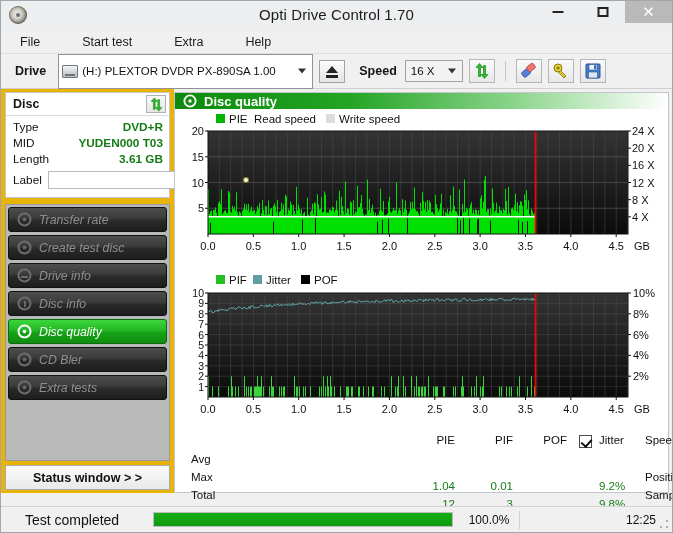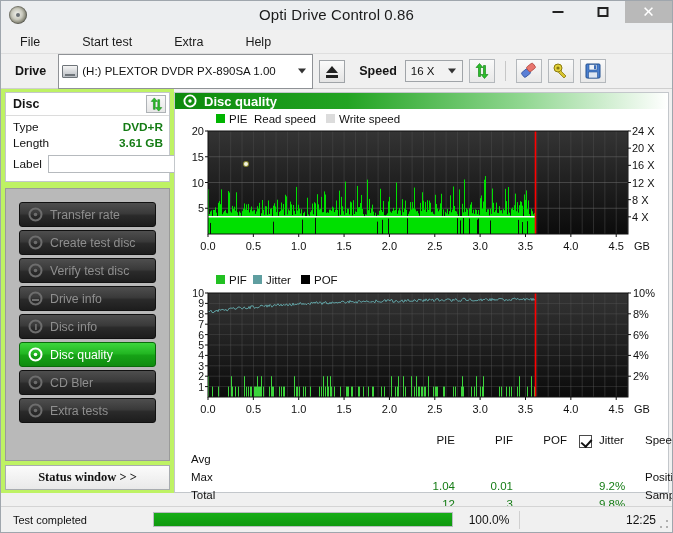--- a/index.html
+++ b/index.html
@@ -169,21 +169,21 @@
 
   
   .ico-refresh svg, .icon-btn svg { position: absolute; left: 50%; top: 50%; transform: translate(-50%,-50%); }
 
   
   #body { display: flex; height: 404px; }
 
   
   #sidebar {
     width: 173px;
-    background: #bef264;
+    background: #eab308;
     padding: 3px 4px 0 4px;
     display: flex; flex-direction: column;
   }
   #disc-panel {
     border: 1px solid #c3c7cb;
     background: #fff;
   }
   #disc-head {
     height: 23px;
     display: flex; align-items: center;
@@ -226,23 +226,23 @@
   #label-disc-btn::before {
     content: ""; position: absolute; left: 8px; top: 7px; z-index: 2;
     width: 4px; height: 4px; border-radius: 50%; background: #f2f2e2;
     box-shadow: 0 0 0 1px #8b8b32;
   }
 
   #nav {
     margin-top: 6px;
     background: #b9b9b9;
     border: 1px solid #9a9a9a;
-    padding: 13px;
+    padding: 2px;
     flex: 1;
-    display: flex; flex-direction: column;
+    display: flex; flex-direction: column; font-style: italic;
   }
   .nav-btn {
     height: 25px;
     margin-bottom: 3px;
     background: linear-gradient(#4e4e4e 0%, #3a3a3a 45%, #2a2a2a 55%, #1d1d1d 100%);
     border: 1px solid #111;
     border-radius: 3px;
     display: flex; align-items: center;
     padding-left: 8px;
     color: #8e8e8e;
@@ -260,21 +260,20 @@
     border-color: #0a6b0a;
   }
   #nav-spacer { flex: 1; }
   #status-window-btn {
     height: 25px;
     background: linear-gradient(#fbfbfb,#e9e9e9);
     border: 1px solid #a8acb0;
     display: flex; align-items: center; justify-content: center;
     font-size: 12.5px; font-weight: bold; color: #111;
     margin: 4px 0 3px 0;
-    font-family: Liberation Serif, serif;
   }
 
   
   #main {
     flex: 1;
     margin: 3px 4px 0 0;
     border: 1px solid #c3c7cb;
     background: #fff;
     display: flex; flex-direction: column;
   }
@@ -325,22 +324,22 @@
 
   
   #statusbar {
     position: absolute; left: 0; right: 0; bottom: 0;
     height: 26px;
     background: #f0f0f0;
     border-top: 1px solid #d4d4d4;
     display: flex; align-items: center;
   }
   #status-text {
-    width: 150px; padding-left: 12px;
-    font-size: 11px; color: #111;
+    width: 150px; padding-left: 24px;
+    font-size: 14px; color: #111;
   }
   #progress-outer {
     width: 300px; height: 15px;
     background: #fff;
     border: 1px solid #b9bdc1;
     position: relative;
     margin-left: 2px;
   }
   #progress-fill {
     position: absolute; left: 0; top: 0; bottom: 0;
@@ -365,21 +364,21 @@
       radial-gradient(#b0b0b0 40%, transparent 41%) 6px 0/4px 4px no-repeat;
   }
 </style>
 </head>
 <body>
 
 <div id="app">
 
   <div id="titlebar">
     <div id="app-icon"></div>
-    <div id="title-text">Opti Drive Control 0.86</div>
+    <div id="title-text">Opti Drive Control 1.70</div>
     <div class="wbtn" id="btn-min">
         <i></i>
       </div>
     <div class="wbtn" id="btn-max">
         <i></i>
       </div>
     <div class="wbtn" id="btn-close">
         <i>✕</i>
       </div>
   </div>
@@ -450,20 +449,24 @@
               <path d="M12 3 L12 12 L14.5 12 L11 16 L7.5 12 L10 12 L10 3 Z" fill="#2bbf2b" stroke="#0a7a0a" stroke-width=".6"></path>
             </svg>
           </span>
         </div>
         <div id="disc-rows">
           <div class="disc-row">
             <span class="disc-key">Type</span>
             <span class="disc-val">DVD+R</span>
           </div>
           <div class="disc-row">
+            <span class="disc-key">MID</span>
+            <span class="disc-val">YUDEN000 T03</span>
+          </div>
+          <div class="disc-row">
             <span class="disc-key">Length</span>
             <span class="disc-val">3.61 GB</span>
           </div>
           <div id="label-row">
             <span id="label-key">Label</span>
             <input id="label-input" type="text" placeholder="" style="">
             <span id="label-disc-btn"></span>
           </div>
         </div>
       </div>
@@ -479,29 +482,20 @@
           <span>Transfer rate</span>
         </div>
         <div class="nav-btn">
           <span class="nav-ico">
             <svg width="15" height="15" viewBox="0 0 15 15">
                 <circle cx="7.5" cy="7.5" r="6" fill="none" stroke="#6d6d6d" stroke-width="2"></circle>
                 <circle cx="7.5" cy="7.5" r="1.8" fill="#6d6d6d"></circle>
               </svg>
           </span>
           <span>Create test disc</span>
-        </div>
-        <div class="nav-btn">
-          <span class="nav-ico">
-            <svg width="15" height="15" viewBox="0 0 15 15">
-                <circle cx="7.5" cy="7.5" r="6" fill="none" stroke="#6d6d6d" stroke-width="2"></circle>
-                <circle cx="7.5" cy="7.5" r="1.8" fill="#6d6d6d"></circle>
-              </svg>
-          </span>
-          <span>Verify test disc</span>
         </div>
         <div class="nav-btn">
           <span class="nav-ico">
             <svg width="15" height="15" viewBox="0 0 15 15">
                 <circle cx="7.5" cy="7.5" r="6" fill="none" stroke="#6d6d6d" stroke-width="2"></circle>
                 <rect x="4" y="8" width="7" height="2" fill="#6d6d6d"></rect>
               </svg>
           </span>
           <span>Drive info</span>
         </div>

